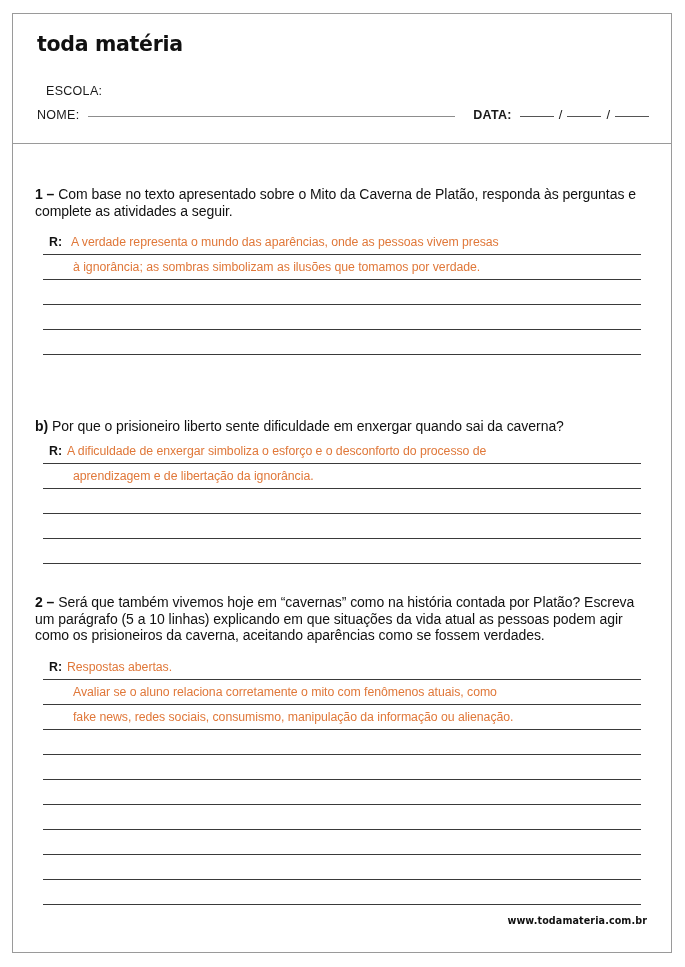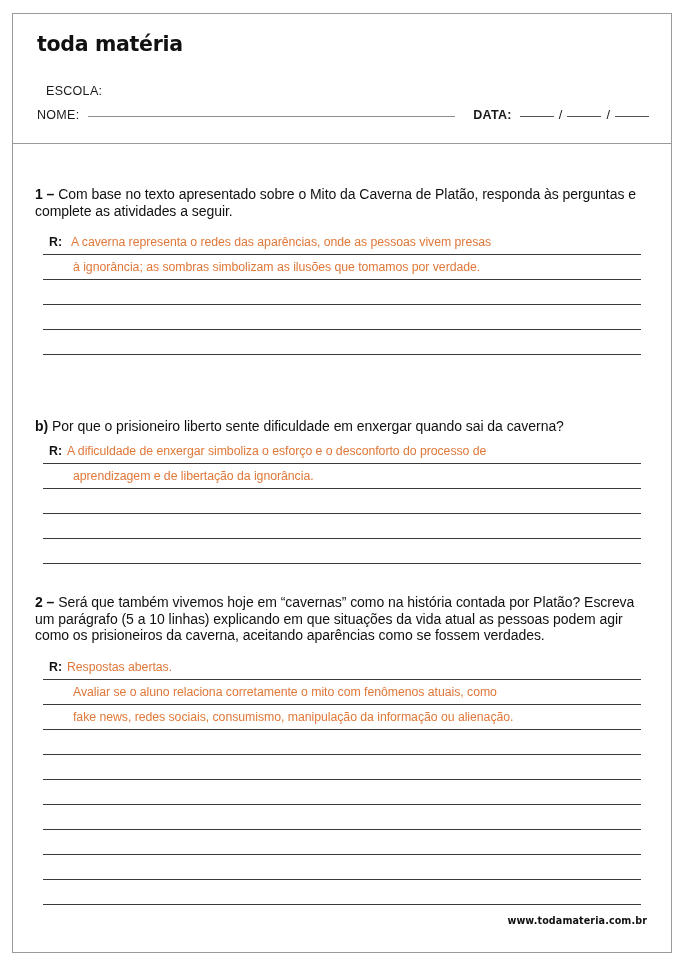--- a/index.html
+++ b/index.html
@@ -206,21 +206,21 @@
 
     <div class="body-area">
 
       <div class="block" style="top:42px;">
         <div class="q-text q-intro"><b>1 –</b><span> Com base no texto apresentado sobre o Mito da Caverna de Platão, responda às perguntas e complete as atividades a seguir.</span></div>
 
 
         <div class="lines">
           <div class="ans-line first">
             <span class="r-tag">R:</span>
-            <span class="ans-text indent-r">A caverna representa o redes das aparências, onde as pessoas vivem presas</span>
+            <span class="ans-text indent-r">A verdade representa o mundo das aparências, onde as pessoas vivem presas</span>
           </div>
           <div class="ans-line">
             <span class="ans-text indent-body">à ignorância; as sombras simbolizam as ilusões que tomamos por verdade.</span>
           </div>
           <div class="ans-line"></div>
           <div class="ans-line"></div>
           <div class="ans-line"></div>
         </div>
       </div>
 

